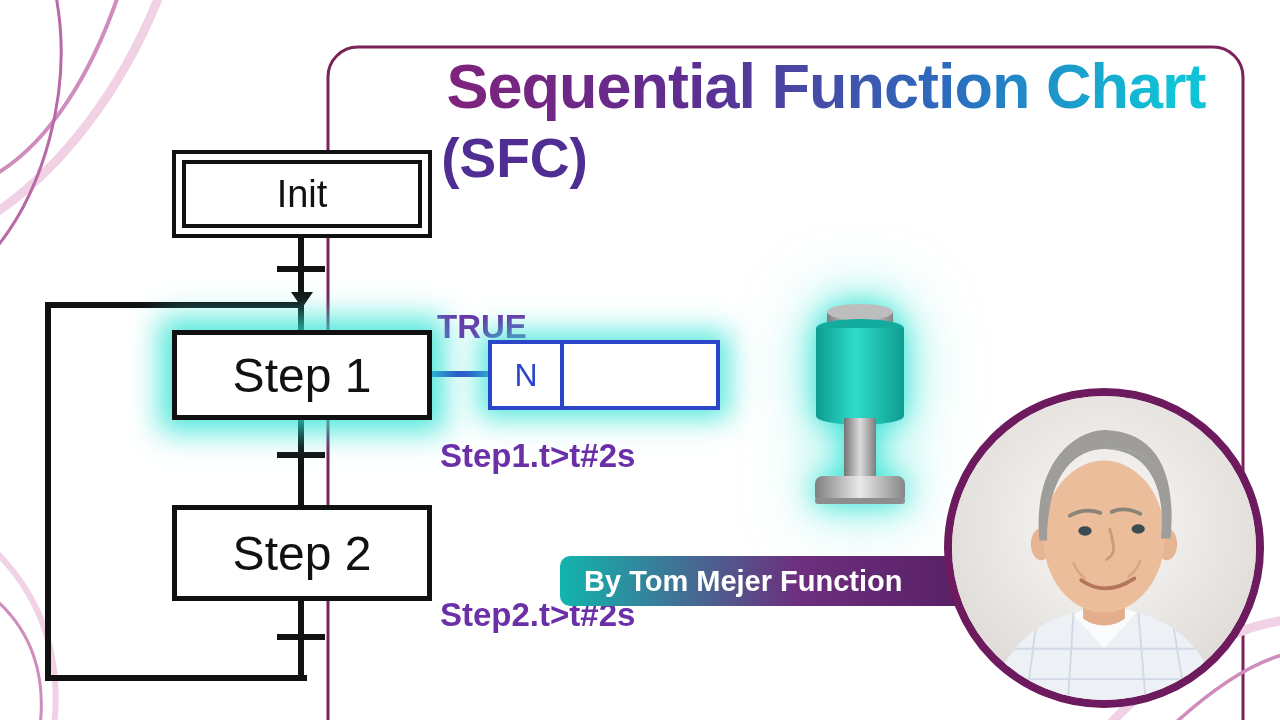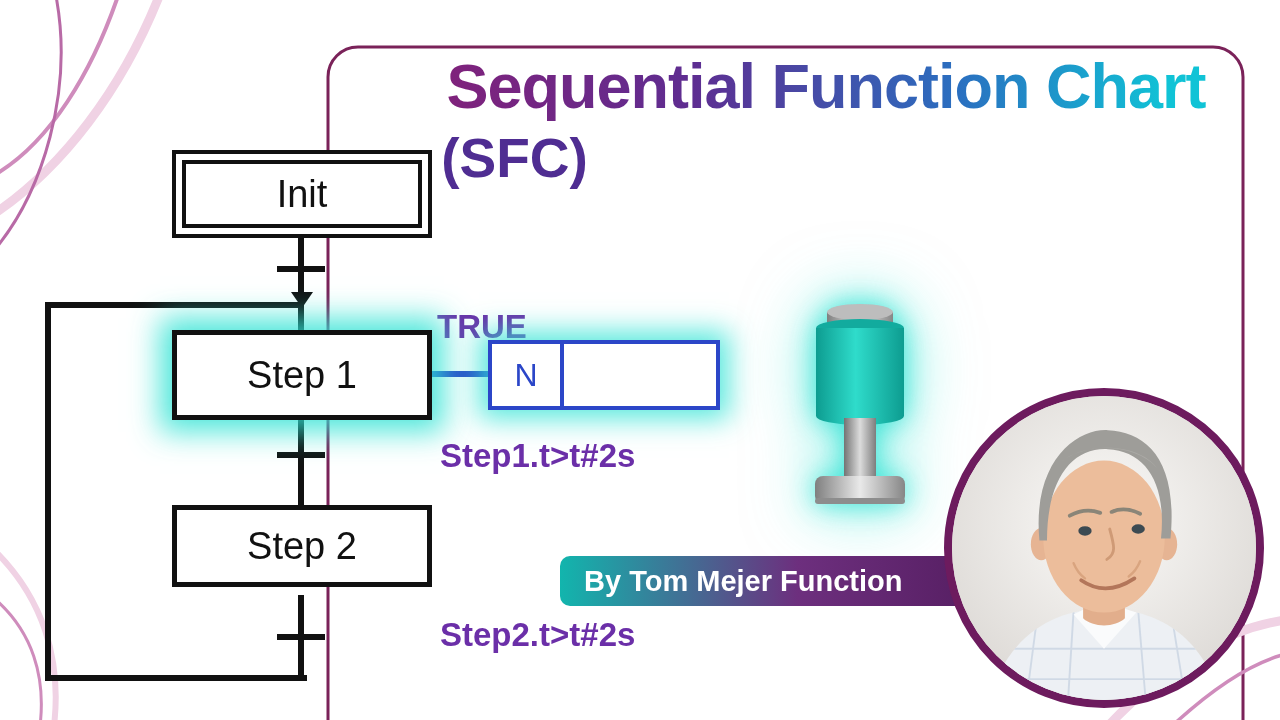--- a/index.html
+++ b/index.html
@@ -14,21 +14,21 @@
          font-size:63px;font-weight:800;letter-spacing:-1px;
          background:linear-gradient(90deg,#8f1d71 0%,#5e2d91 38%,#2a6fc0 66%,#10c3d6 88%);
          -webkit-background-clip:text;background-clip:text;
          color:#5e2d91;padding-left:40px;-webkit-text-fill-color:transparent;}
   .subtitle{position:absolute;left:0;top:126px;width:1029px;text-align:center;z-index:2;
             font-size:55px;font-weight:800;color:#4f2d92;}
 
   
   .sfc-box{position:absolute;background:#fff;border:5px solid #111;box-sizing:border-box;
            display:flex;align-items:center;justify-content:center;
-           font-size:38px;font-weight:500;color:#111;z-index:2;}
+           font-size:48px;font-weight:500;color:#111;z-index:2;}
   .init-outer{position:absolute;left:172px;top:150px;width:260px;height:88px;
               border:4px solid #111;box-sizing:border-box;padding:6px;background:#fff;z-index:2;}
   .init-inner{width:100%;height:100%;border:4px solid #111;box-sizing:border-box;
               display:flex;align-items:center;justify-content:center;
               font-size:38px;font-weight:500;color:#111;}
   .line{position:absolute;background:#111;z-index:1;}
   .glow{box-shadow:0 0 28px 12px rgba(47,227,212,0.85);}
   .arrow-down{position:absolute;left:291px;top:292px;width:0;height:0;z-index:2;
               border-left:11px solid transparent;border-right:11px solid transparent;
               border-top:16px solid #111;}
@@ -102,27 +102,27 @@
 
   <div class="conn-blue"></div>
   <div class="action-block">
     <div class="action-cell action-q">N</div>
   </div>
 
   <div class="line" style="left:298px;top:420px;width:6px;height:85px;"></div>
   <div class="line" style="left:277px;top:452px;width:48px;height:6px;"></div>
   <div class="trans-label" style="left:440px;top:437px;">Step1.t&gt;t#2s</div>
 
-  <div class="sfc-box" style="left:172px;top:505px;width:260px;height:82px;">
+  <div class="sfc-box" style="left:172px;top:505px;width:260px;height:96px;">
     <span>Step 2</span>
   </div>
 
   <div class="line" style="left:298px;top:595px;width:6px;height:86px;"></div>
   <div class="line" style="left:277px;top:634px;width:48px;height:6px;"></div>
-  <div class="trans-label" style="left:440px;top:616px;">Step2.t&gt;t#2s</div>
+  <div class="trans-label" style="left:440px;top:596px;">Step2.t&gt;t#2s</div>
 
   <svg class="lamp" viewBox="0 0 130 220" aria-hidden="true">
     <defs>
       <linearGradient id="grayH" x1="0" y1="0" x2="1" y2="0">
         <stop offset="0" stop-color="#7f7f7f"></stop>
           <stop offset="0.5" stop-color="#e9e9e9"></stop>
           <stop offset="1" stop-color="#868686"></stop>
       </linearGradient>
       <linearGradient id="tealH" x1="0" y1="0" x2="1" y2="0">
         <stop offset="0" stop-color="#0d9c90"></stop>

